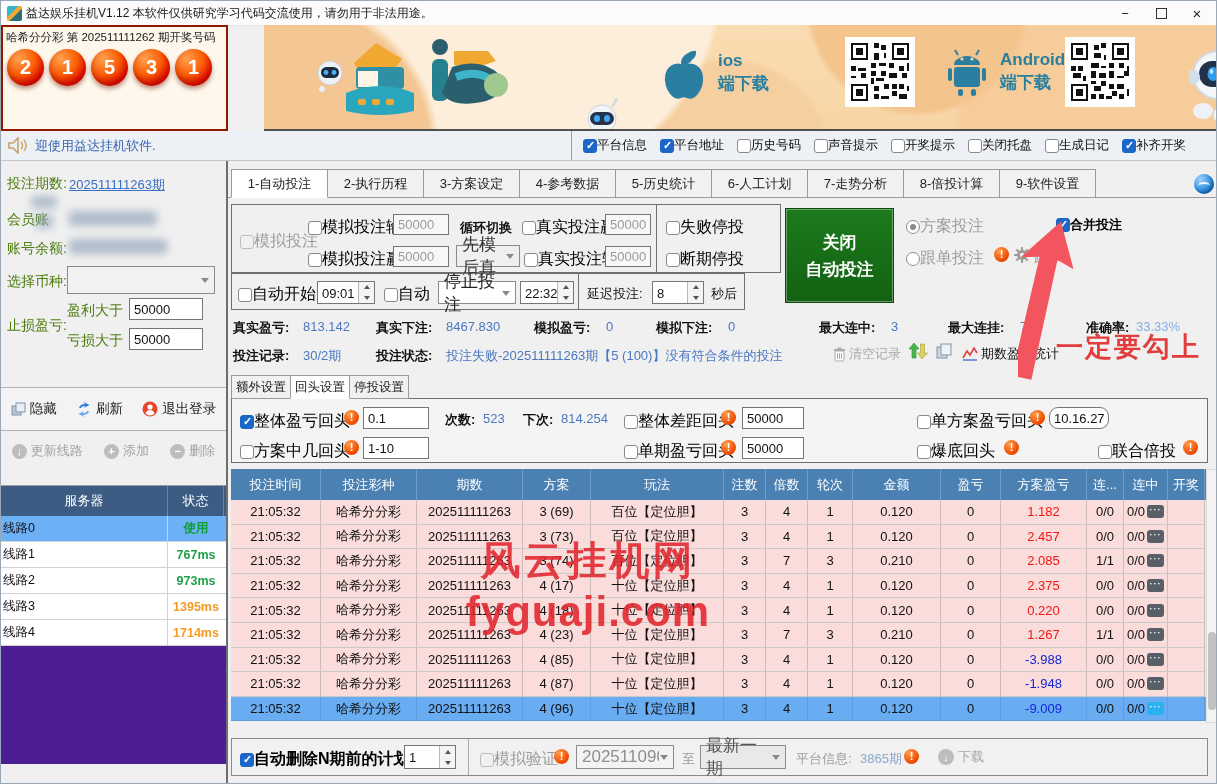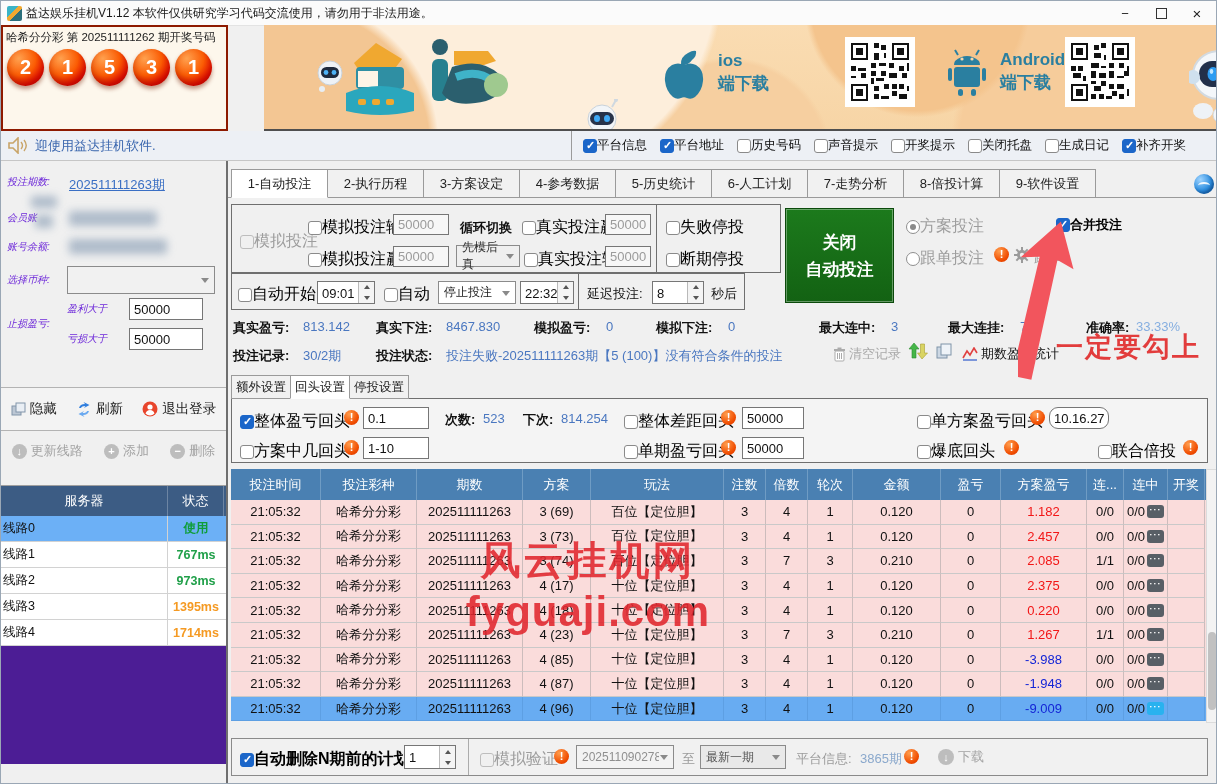--- a/index.html
+++ b/index.html
@@ -38,25 +38,25 @@
   .opts{display:flex;align-items:center;gap:13px;padding-left:11px;font-size:12.5px;color:#0d0d0d;}
   .opt{display:flex;align-items:center;white-space:nowrap;}
   .cb{width:14px;height:14px;border:1px solid #8a8a8a;border-radius:3px;background:#fff;box-sizing:border-box;position:relative;flex:none;}
   .opt.checked .cb{background:#1b66c9;border-color:#1b66c9;}
   .opt.checked .cb::after{content:"\2713";color:#fff;font-size:11px;position:absolute;left:2px;top:-1px;font-weight:bold;}
   .opt.dis .lb{color:#9d9d9d;}
   .radio{width:14px;height:14px;border:1px solid #8f8f8f;border-radius:50%;background:#fff;box-sizing:border-box;position:relative;flex:none;}
   .radio.sel::after{content:"";position:absolute;left:3px;top:3px;width:6px;height:6px;border-radius:50%;background:#8a8a8a;}
   
   .sidebar{position:absolute;left:0;top:160px;width:227px;height:624px;background:#f0f0f0;border-right:2px solid #6e6e6e;box-sizing:border-box;z-index:3;}
-  .flabel{position:absolute;font-size:10px;color:#6d28d9;white-space:nowrap;font-style:italic;}
+  .flabel{position:absolute;font-size:14px;color:#4d7c0f;white-space:nowrap;}
   .fvalue{position:absolute;font-size:13px;color:#3a6fc4;white-space:nowrap;text-decoration:underline;}
   .blur{position:absolute;background:#93a5ba;filter:blur(4px);border-radius:2px;opacity:.7;}
   .tinput{position:absolute;border:1px solid #767676;background:#fff;font-size:13px;color:#111;padding:1px 4px;box-sizing:border-box;font-family:inherit;}
-  .selectbox{position:absolute;border:1px solid #8b8b8b;background:#f1f1f1;box-sizing:border-box;font-size:12px;color:#444;display:flex;align-items:center;padding:0 18px 0 5px;}
+  .selectbox{position:absolute;border:1px solid #8b8b8b;background:#f1f1f1;box-sizing:border-box;font-size:17px;color:#444;display:flex;align-items:center;padding:0 18px 0 5px;}
   .selectbox .chev{position:absolute;right:5px;top:50%;margin-top:-2px;width:0;height:0;border-left:4px solid transparent;border-right:4px solid transparent;border-top:5px solid #8a8a8a;}
   .actrow{position:absolute;left:0;width:225px;display:flex;align-items:center;justify-content:space-around;font-size:13.5px;color:#222;}
   .abtn{display:flex;align-items:center;gap:4px;}
   .abtn.dis{color:#a3a3a3;}
   .gcirc{width:15px;height:15px;border-radius:50%;background:#bdbdbd;color:#fff;font-size:11px;font-weight:bold;display:flex;align-items:center;justify-content:center;line-height:1;}
   .srv{position:absolute;left:0;top:324px;width:225px;height:278px;background:#4c1d95;border-top:1px solid #9f9f9f;}
   .srv-h{display:grid;grid-template-columns:167px 56px;height:30px;background:#3c5c84;color:#fff;font-size:13px;}
   .srv-h div{display:flex;align-items:center;justify-content:center;border-right:1px solid rgba(255,255,255,.25);}
   .srv-r{display:grid;grid-template-columns:167px 56px;height:25px;border-bottom:1px solid #d2d2d2;font-size:12.5px;background:#fff;color:#111;}
   .srv-r .c1{display:flex;align-items:center;padding-left:2px;border-right:1px solid #d2d2d2;}

